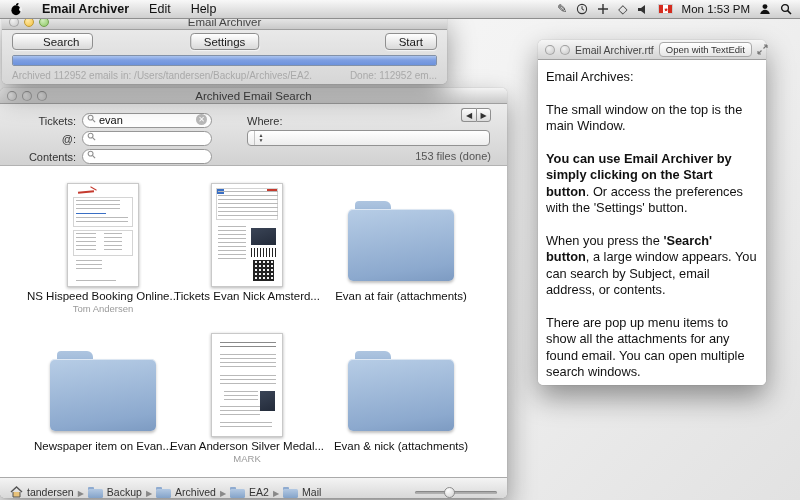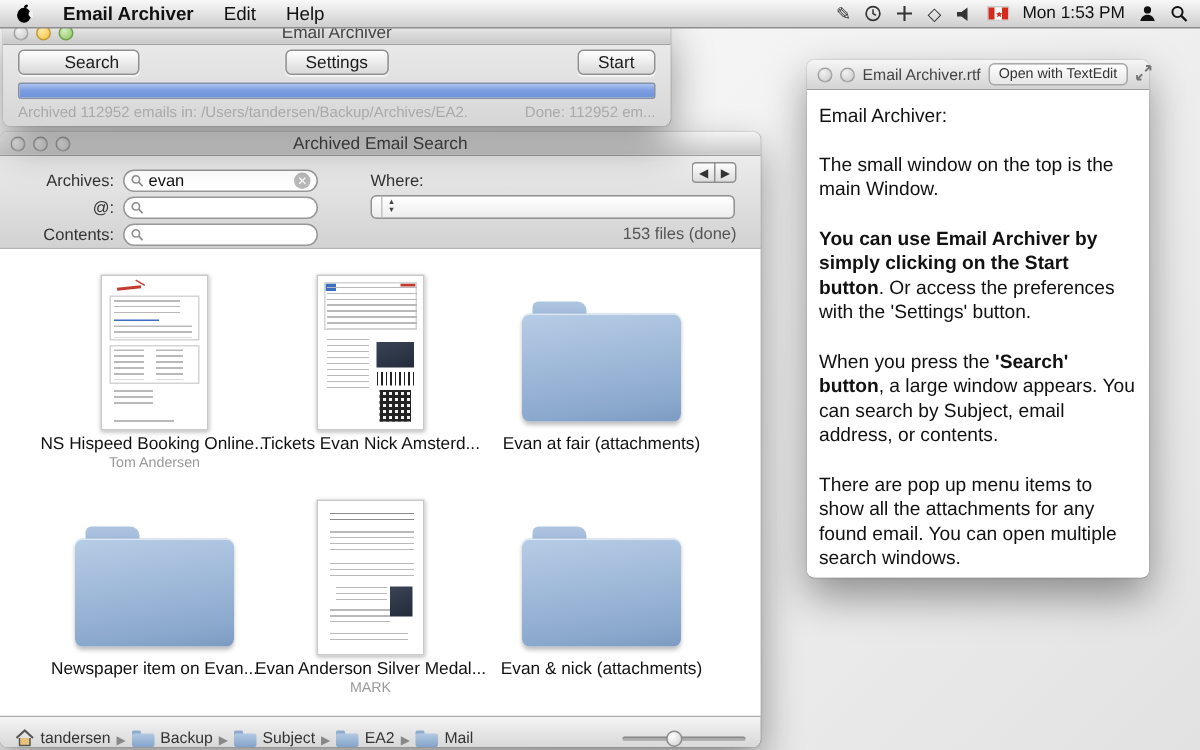--- a/index.html
+++ b/index.html
@@ -53,21 +53,21 @@
   .progress .fill { height:100%; background:linear-gradient(#abc4ef,#7e9fe2 45%,#6d92dc); }
   .arch-status { position:absolute; top:40px; font-size:10px; color:#a9a9a9; }
   .arch-status.lft { left:10px; } .arch-status.rgt { right:10px; }
 
   
   #win-search { left:0px; top:88px; width:507px; height:410px; z-index:10; background:#fff; }
   #win-search .toolbar { position:relative; height:62px;
     background:linear-gradient(#ececec,#d2d2d2); border-bottom:1px solid #b2b2b2; }
   .fld-label { position:absolute; left:0; width:76px; text-align:right; font-size:11px; color:#333; }
   .sfield { position:absolute; left:82px; width:130px; height:15px; border:1px solid #979797;
-    border-radius:8px; background:#fff; display:flex; align-items:center; padding:0 4px; gap:3px; }
+    border-radius:8px; background:#fff; display:flex; align-items:flex-start; padding:0 4px; gap:3px; }
   .sfield input { border:none; outline:none; flex:1; min-width:0; font-size:11px;
     font-family:inherit; background:transparent; color:#111; }
   .mag { width:9px; height:9px; flex:none; }
   .clear-x { flex:none; width:11px; height:11px; border-radius:50%; background:#b9b9b9; color:#fff;
     font-size:8px; line-height:11px; text-align:center; }
   .where-label { position:absolute; left:247px; top:11px; font-size:11px; color:#333; }
   .popup { position:absolute; left:247px; top:26px; width:243px; height:16px;
     border:1px solid #929292; border-radius:4px; background:linear-gradient(#fff,#ededed);
     display:flex; align-items:center; font-size:10px; color:#222; padding-left:6px; }
   .popup .val { flex:1; white-space:nowrap; overflow:hidden; }
@@ -223,21 +223,21 @@
       </div>
       <span class="t">Archived Email Search</span>
     </div>
 
     <div class="toolbar">
       <div class="nav-seg">
         <span class="nav-btn">◀</span>
         <span class="nav-btn">▶</span>
       </div>
 
-      <div class="fld-label" style="top:11px">Archives:</div>
+      <div class="fld-label" style="top:11px">Tickets:</div>
       <div class="sfield" style="top:9px">
         <svg class="mag" viewBox="0 0 10 10">
             <circle cx="4" cy="4" r="2.7" fill="none" stroke="#8e8e8e" stroke-width="1.2"></circle>
             <path d="M6 6 L9 9" stroke="#8e8e8e" stroke-width="1.3"></path>
           </svg>
         <input type="text" value="evan" style="">
         <span class="clear-x">✕</span>
       </div>
 
       <div class="fld-label" style="top:29px">@:</div>
@@ -362,21 +362,21 @@
         <span>tandersen</span>
       </span>
       <span class="crumb-sep">▶</span>
       <span class="crumb">
         <span class="mini-folder"></span>
         <span>Backup</span>
       </span>
       <span class="crumb-sep">▶</span>
       <span class="crumb">
         <span class="mini-folder"></span>
-        <span>Subject</span>
+        <span>Archived</span>
       </span>
       <span class="crumb-sep">▶</span>
       <span class="crumb">
         <span class="mini-folder"></span>
         <span>EA2</span>
       </span>
       <span class="crumb-sep">▶</span>
       <span class="crumb">
         <span class="mini-folder"></span>
         <span>Mail</span>
@@ -396,21 +396,21 @@
       </div>
       <span class="t">Email Archiver.rtf</span>
       <span class="ql-btn">Open with TextEdit</span>
       <span class="ql-expand">
         <svg width="11" height="11" viewBox="0 0 11 11">
             <path d="M6.5 4.5 L10 1 M10 1 h-3 M10 1 v3 M4.5 6.5 L1 10 M1 10 h3 M1 10 v-3" fill="none" stroke="#777" stroke-width="1.2"></path>
           </svg>
       </span>
     </div>
     <div class="content">
-        <p><span>Email Archiver:</span></p>
+        <p><span>Email Archives:</span></p>
         <p><span>The small window on the top is the main Window.</span></p>
         <p><span style="font-weight: 700;">You can use Email Archiver by simply clicking on the Start button</span><span>. Or access the preferences with the 'Settings' button.</span></p>
         <p><span>When you press the </span><span style="font-weight: 700;">'Search' button</span><span>, a large window appears. You can search by Subject,  email address, or contents.</span></p>
         <p><span>There are pop up menu items to show all the attachments for any found email. You can open multiple search windows.</span></p>
       </div>
   </div>
 
 </div>
 
 </body></html>

